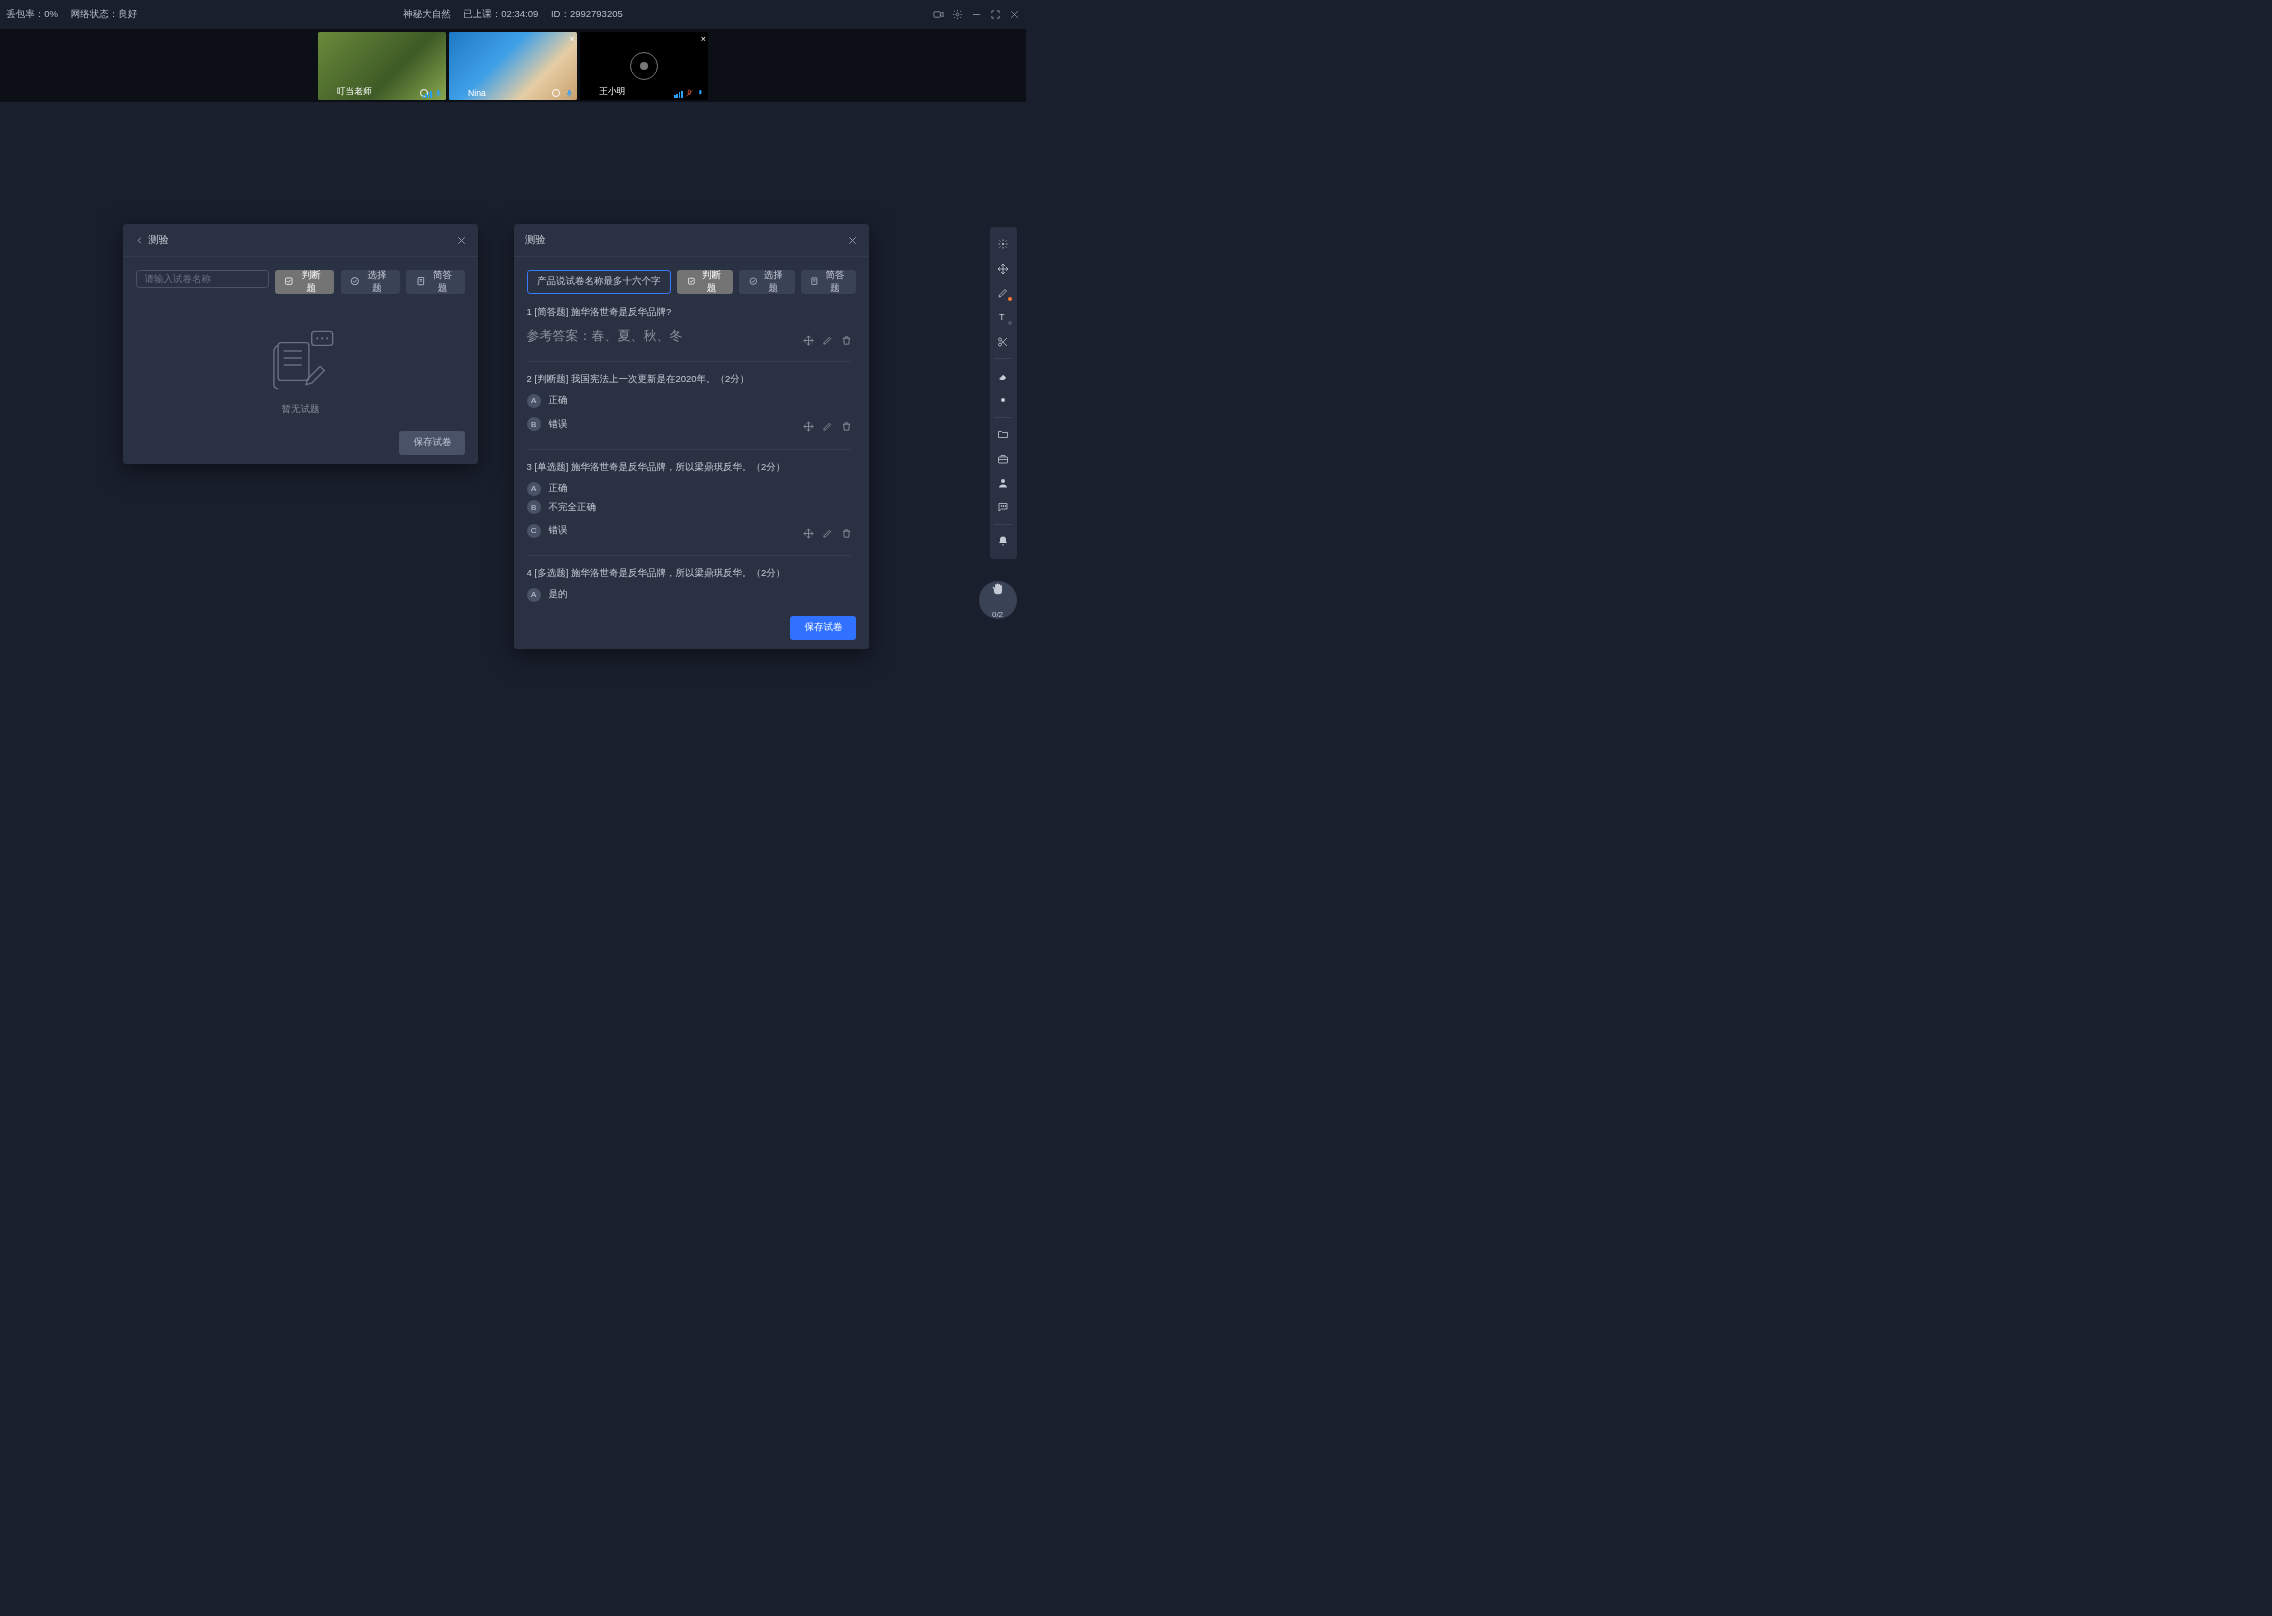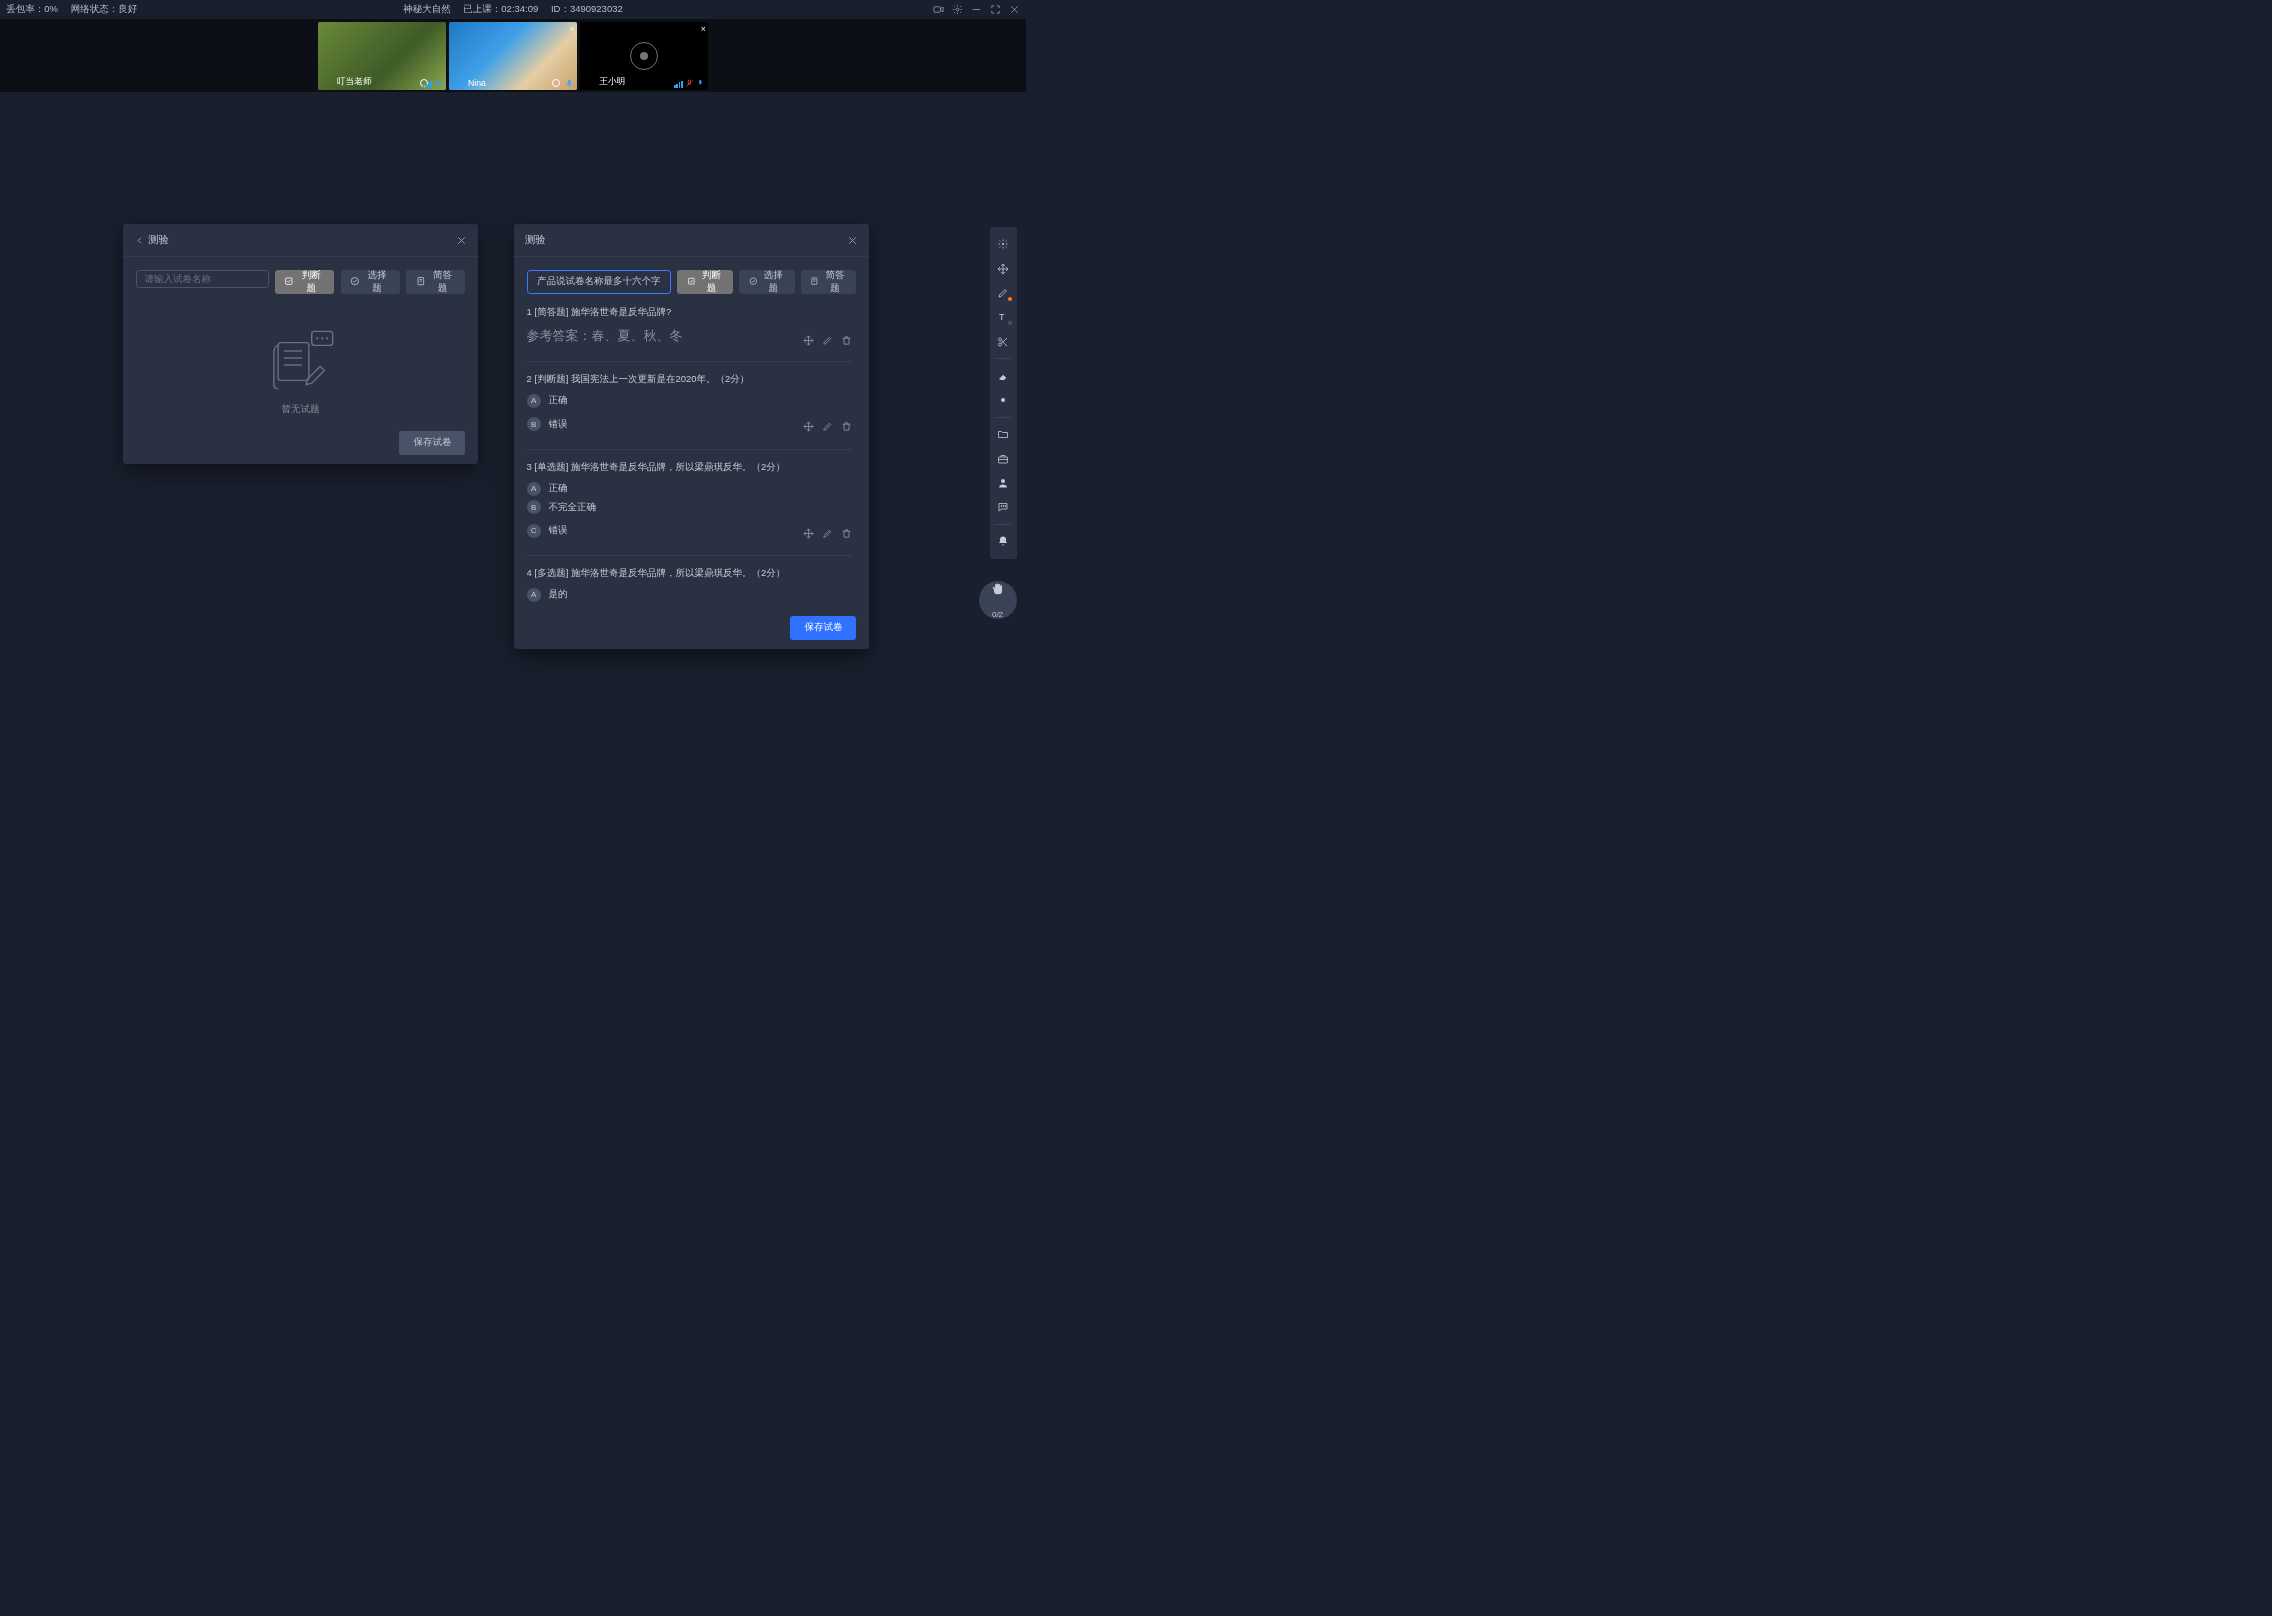--- a/index.html
+++ b/index.html
@@ -1,19 +1,19 @@
 <!DOCTYPE html>
 <html style="font-size:12.6px"><head>
 <meta charset="utf-8">
 <style>
 * { margin: 0; padding: 0; box-sizing: border-box; font-family: -apple-system, "PingFang SC", "Microsoft YaHei", sans-serif; }
 body { background: #191f2d; width: 1026px; height: 729px; overflow: hidden; color: #c5cad4; position: relative; }
 
 
-.topbar { height: 19px; display: flex; align-items: center; font-size: 9.5px; color: #b8bec8; padding: 0 6.3px; }
+.topbar { height: 29px; display: flex; align-items: center; font-size: 9.5px; color: #b8bec8; padding: 0 6.3px; }
 .topbar-left { display: flex; gap: 12.6px; }
 .topbar-center { position: absolute; left: 50%; transform: translateX(-50%); display: flex; gap: 12.6px; }
 .topbar-right { margin-left: auto; display: flex; gap: 8px; align-items: center; }
 .topbar-icon { width: 11px; height: 11px; display: inline-flex; align-items: center; justify-content: center; cursor: pointer; color: #8a909c; }
 .topbar-icon svg { width: 11px; height: 11px; }
 
 
 .videobar { height: 73px; background: #0c0f16; display: flex; justify-content: center; gap: 3.2px; padding-top: 3.2px; }
 .tile { width: 128px; height: 68px; position: relative; border-radius: 1.6px; overflow: hidden; background: #000; }
 .tile .label { position: absolute; left: 19px; bottom: 2.4px; font-size: 8.7px; color: #fff; }
@@ -85,21 +85,21 @@
 <body>
 
 <div class="topbar">
   <div class="topbar-left">
     <span><span>丢包率：</span><span>0%</span></span>
     <span><span>网络状态：</span><span>良好</span></span>
   </div>
   <div class="topbar-center">
     <span>神秘大自然</span>
     <span><span>已上课：</span><span>02:34:09</span></span>
-    <span><span>ID：</span><span>3490923032</span></span>
+    <span><span>ID：</span><span>2992793205</span></span>
   </div>
   <div class="topbar-right">
     <span class="topbar-icon">
         <svg viewBox="0 0 24 24" fill="none" stroke="currentColor" stroke-width="2">
           <rect x="2" y="6" width="14" height="12" rx="2"></rect>
           <path d="M16 10l6-3v10l-6-3"></path>
         </svg>
       </span>
     <span class="topbar-icon">
         <svg viewBox="0 0 24 24" fill="none" stroke="currentColor" stroke-width="2">

